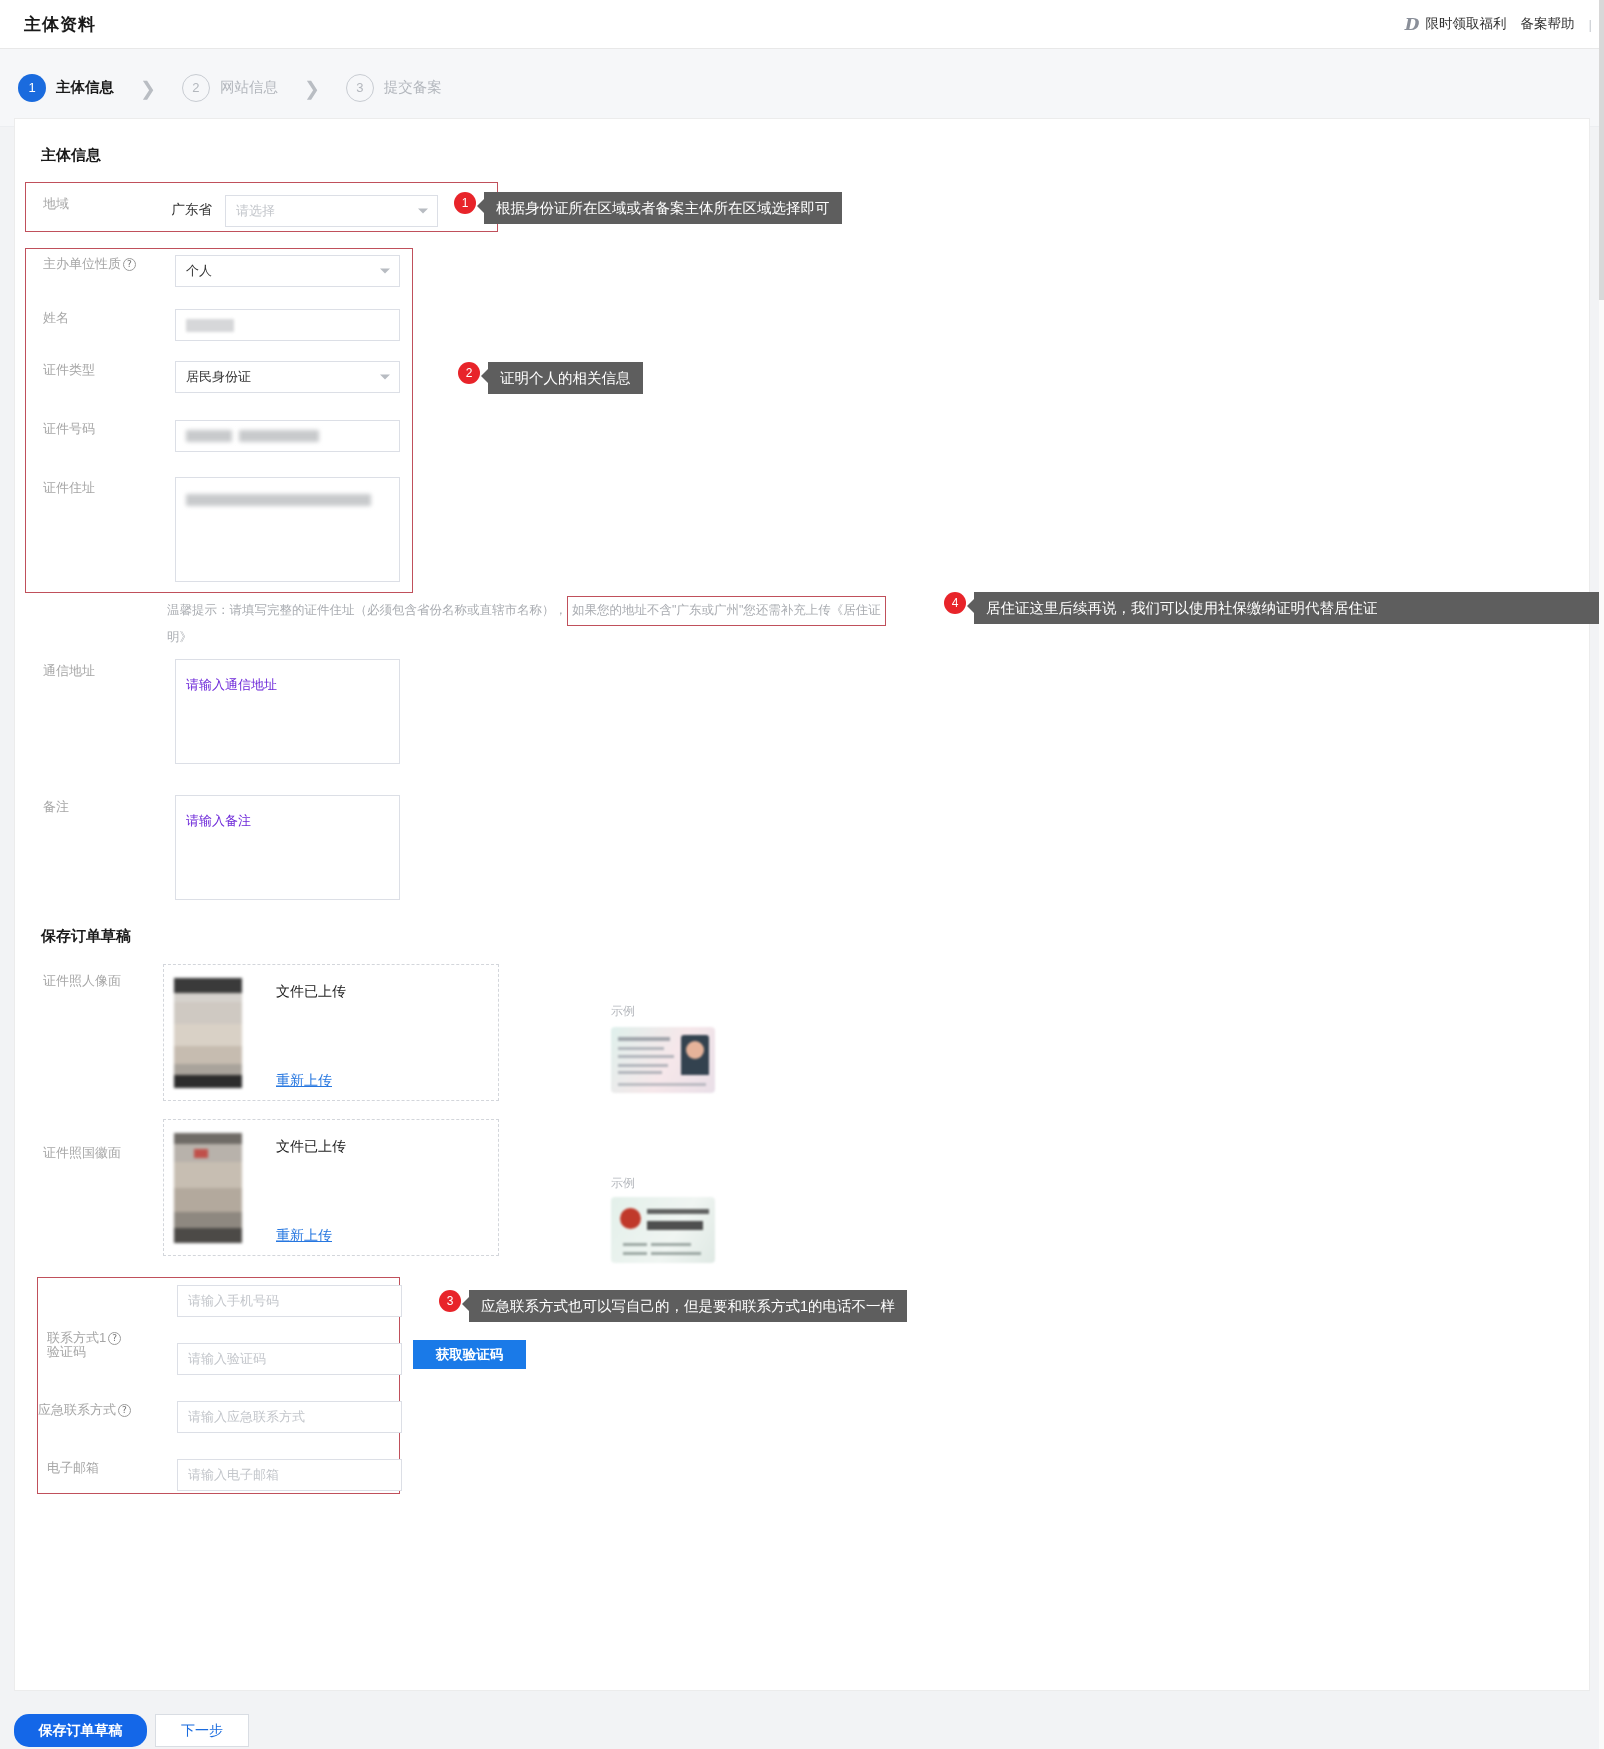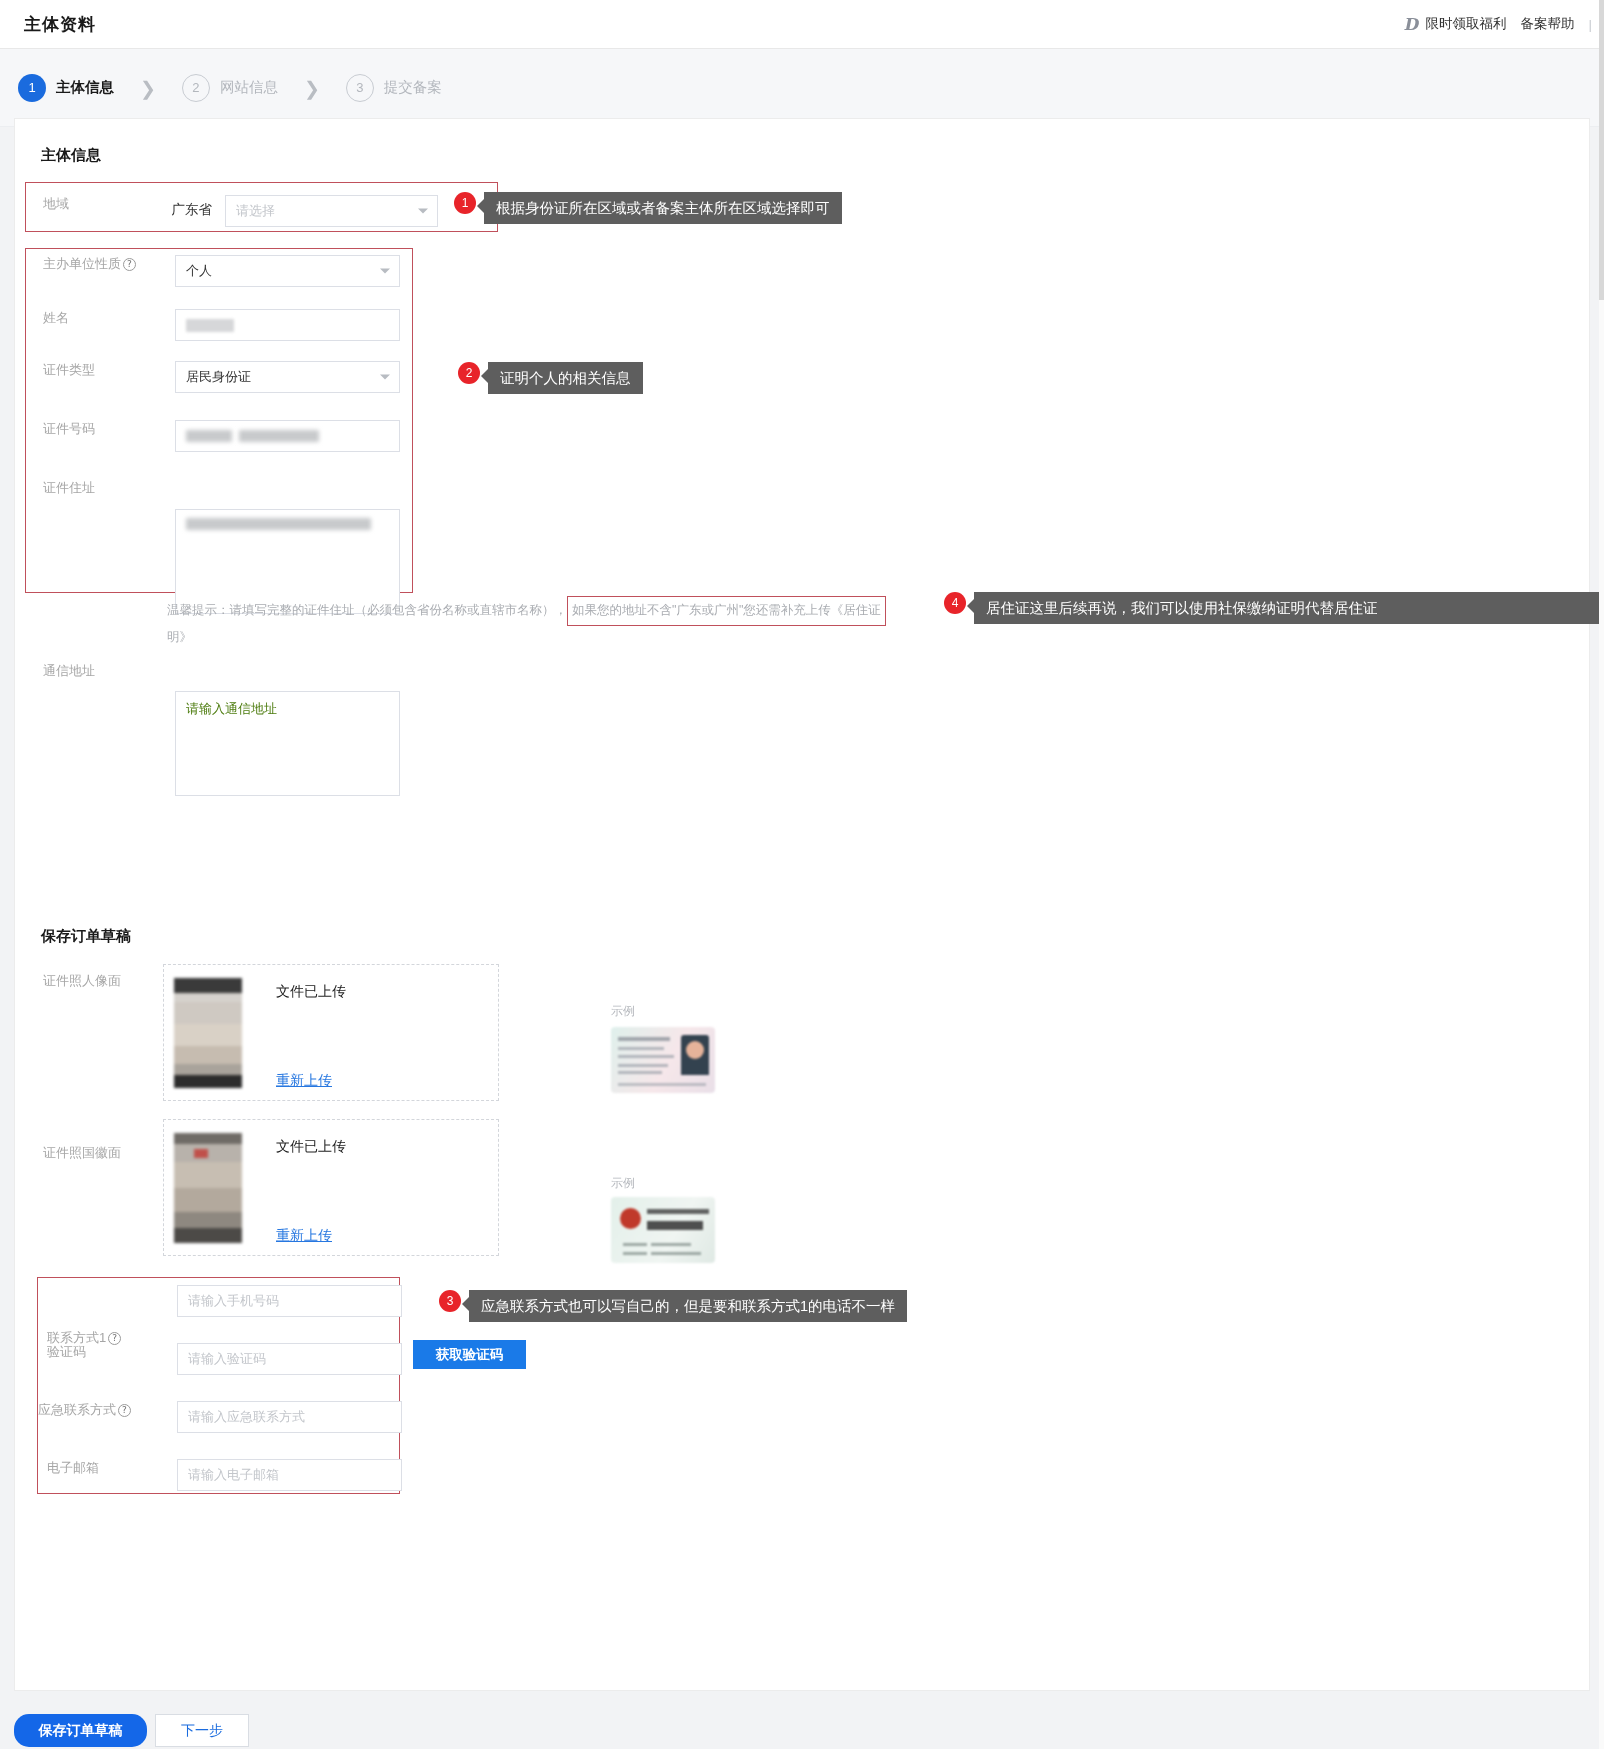--- a/index.html
+++ b/index.html
@@ -70,22 +70,22 @@
     display:flex;align-items:center;padding:0 10px;color:#333;font-size:13px;
     position:relative;
   }
   .inp.ph{ color:#c3c6cb; }
   .caret{
     position:absolute;right:9px;top:50%;transform:translateY(-50%);
     width:0;height:0;border-left:5px solid transparent;border-right:5px solid transparent;
     border-top:5px solid #b8bcc2;
   }
   .ta{
-    border:1px solid #dcdfe6;background:#fff;padding:8px 10px;
-    color:#4d7c0f;font-size:13px;margin-top:32px;
+    border:1px solid #dcdfe6;background:#fff;padding:16px 10px;
+    color:#6d28d9;font-size:13px;
   }
   .redbox{ border:1px solid #c0505b; }
 
   
   .mask{ background:#d6d7d9; height:13px; border-radius:1px; filter:blur(1.4px);}
   .mask2{ background:#c8cacc; height:12px; border-radius:1px; filter:blur(2px);}
 
   
   .callout{ position:absolute; display:flex; align-items:flex-start; }
   .badge{
@@ -221,20 +221,24 @@
   <div style="position:absolute;left:152px;top:477px;width:790px;line-height:1.9;font-size:12.5px;color:#a9acb1;">
     <span>温馨提示：请填写完整的证件住址（必须包含省份名称或直辖市名称），</span><span class="redbox" style="display:inline-block;padding:2px 4px;color:#a9acb1;">如果您的地址不含"广东或广州"您还需补充上传《居住证</span><br>
     <span>明》</span>
   </div>
 
   <div class="row" style="position:absolute;left:10px;top:540px;width:500px;">
     <div class="flabel" style="padding-top:3px;">通信地址</div>
     <div class="ta" style="width:225px;height:105px;margin-left:25px;">请输入通信地址</div>
   </div>
 
+  <div class="row" style="position:absolute;left:10px;top:676px;width:500px;">
+    <div class="flabel" style="padding-top:3px;">备注</div>
+    <div class="ta" style="width:225px;height:105px;margin-left:25px;">请输入备注</div>
+  </div>
 
   <div class="sec-title" style="position:absolute;left:26px;top:808px;">保存订单草稿</div>
 
   <div class="flabel" style="position:absolute;left:10px;top:853px;width:140px;">证件照人像面</div>
   <div class="updash" style="position:absolute;left:148px;top:845px;width:336px;height:137px;">
     <div class="thumbwrap">
       <div class="thumb" style="background:linear-gradient(#3a3a3a 0 14%, #d6d2cd 14% 22%, #cfc9c2 22% 42%, #d9d1c6 42% 62%, #c6bcb0 62% 78%, #a9a39b 78% 88%, #2c2c2c 88% 100%);">
       </div>
     </div>
     <div class="upright">

